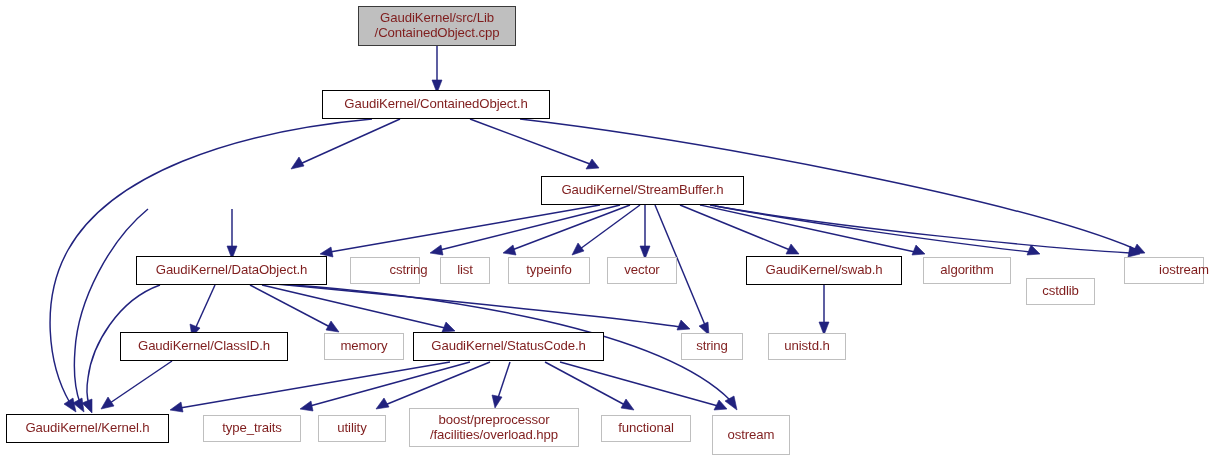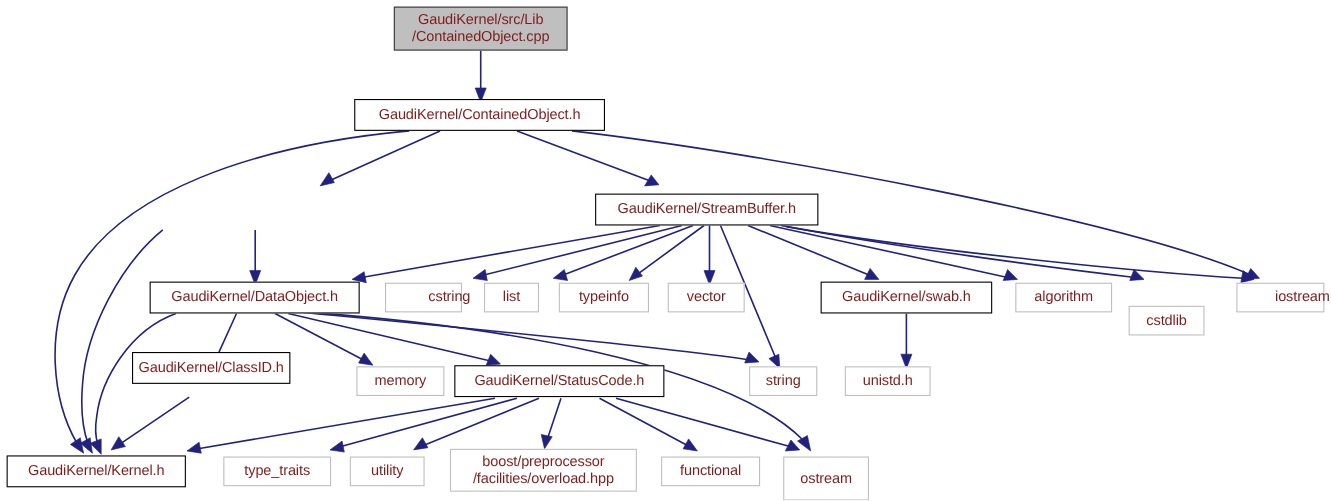--- a/index.html
+++ b/index.html
@@ -183,21 +183,21 @@
   <div class="node-box node-plain" style="left:607px; top:257px; width:70px; height:27px;">vector</div>
 
   <div class="node-box node-strong" style="left:746px; top:256px; width:156px; height:29px;">GaudiKernel/swab.h</div>
 
   <div class="node-box node-plain" style="left:923px; top:257px; width:88px; height:27px;">algorithm</div>
 
   <div class="node-box node-plain" style="left:1026px; top:257px; width:69px; height:27px;margin-top:21px;">cstdlib</div>
 
   <div class="node-box node-plain" style="left:1124px; top:257px; width:80px; height:27px;padding-left:40px;">iostream</div>
 
-  <div class="node-box node-strong" style="left:120px; top:320px; width:144px; height:29px;text-align:center;">GaudiKernel/ClassID.h</div>
+  <div class="node-box node-strong" style="left:120px; top:332px; width:168px; height:29px;text-align:center;">GaudiKernel/ClassID.h</div>
 
   <div class="node-box node-plain" style="left:312px; top:333px; width:80px; height:27px;margin-left:12px;">memory</div>
 
   <div class="node-box node-strong" style="left:413px; top:332px; width:191px; height:29px;">GaudiKernel/StatusCode.h</div>
 
   <div class="node-box node-plain" style="left:681px; top:333px; width:62px; height:27px;">string</div>
 
   <div class="node-box node-plain" style="left:768px; top:333px; width:78px; height:27px;">unistd.h</div>
 
   <div class="node-box node-strong" style="left:6px; top:414px; width:163px; height:29px;">GaudiKernel/Kernel.h</div>

